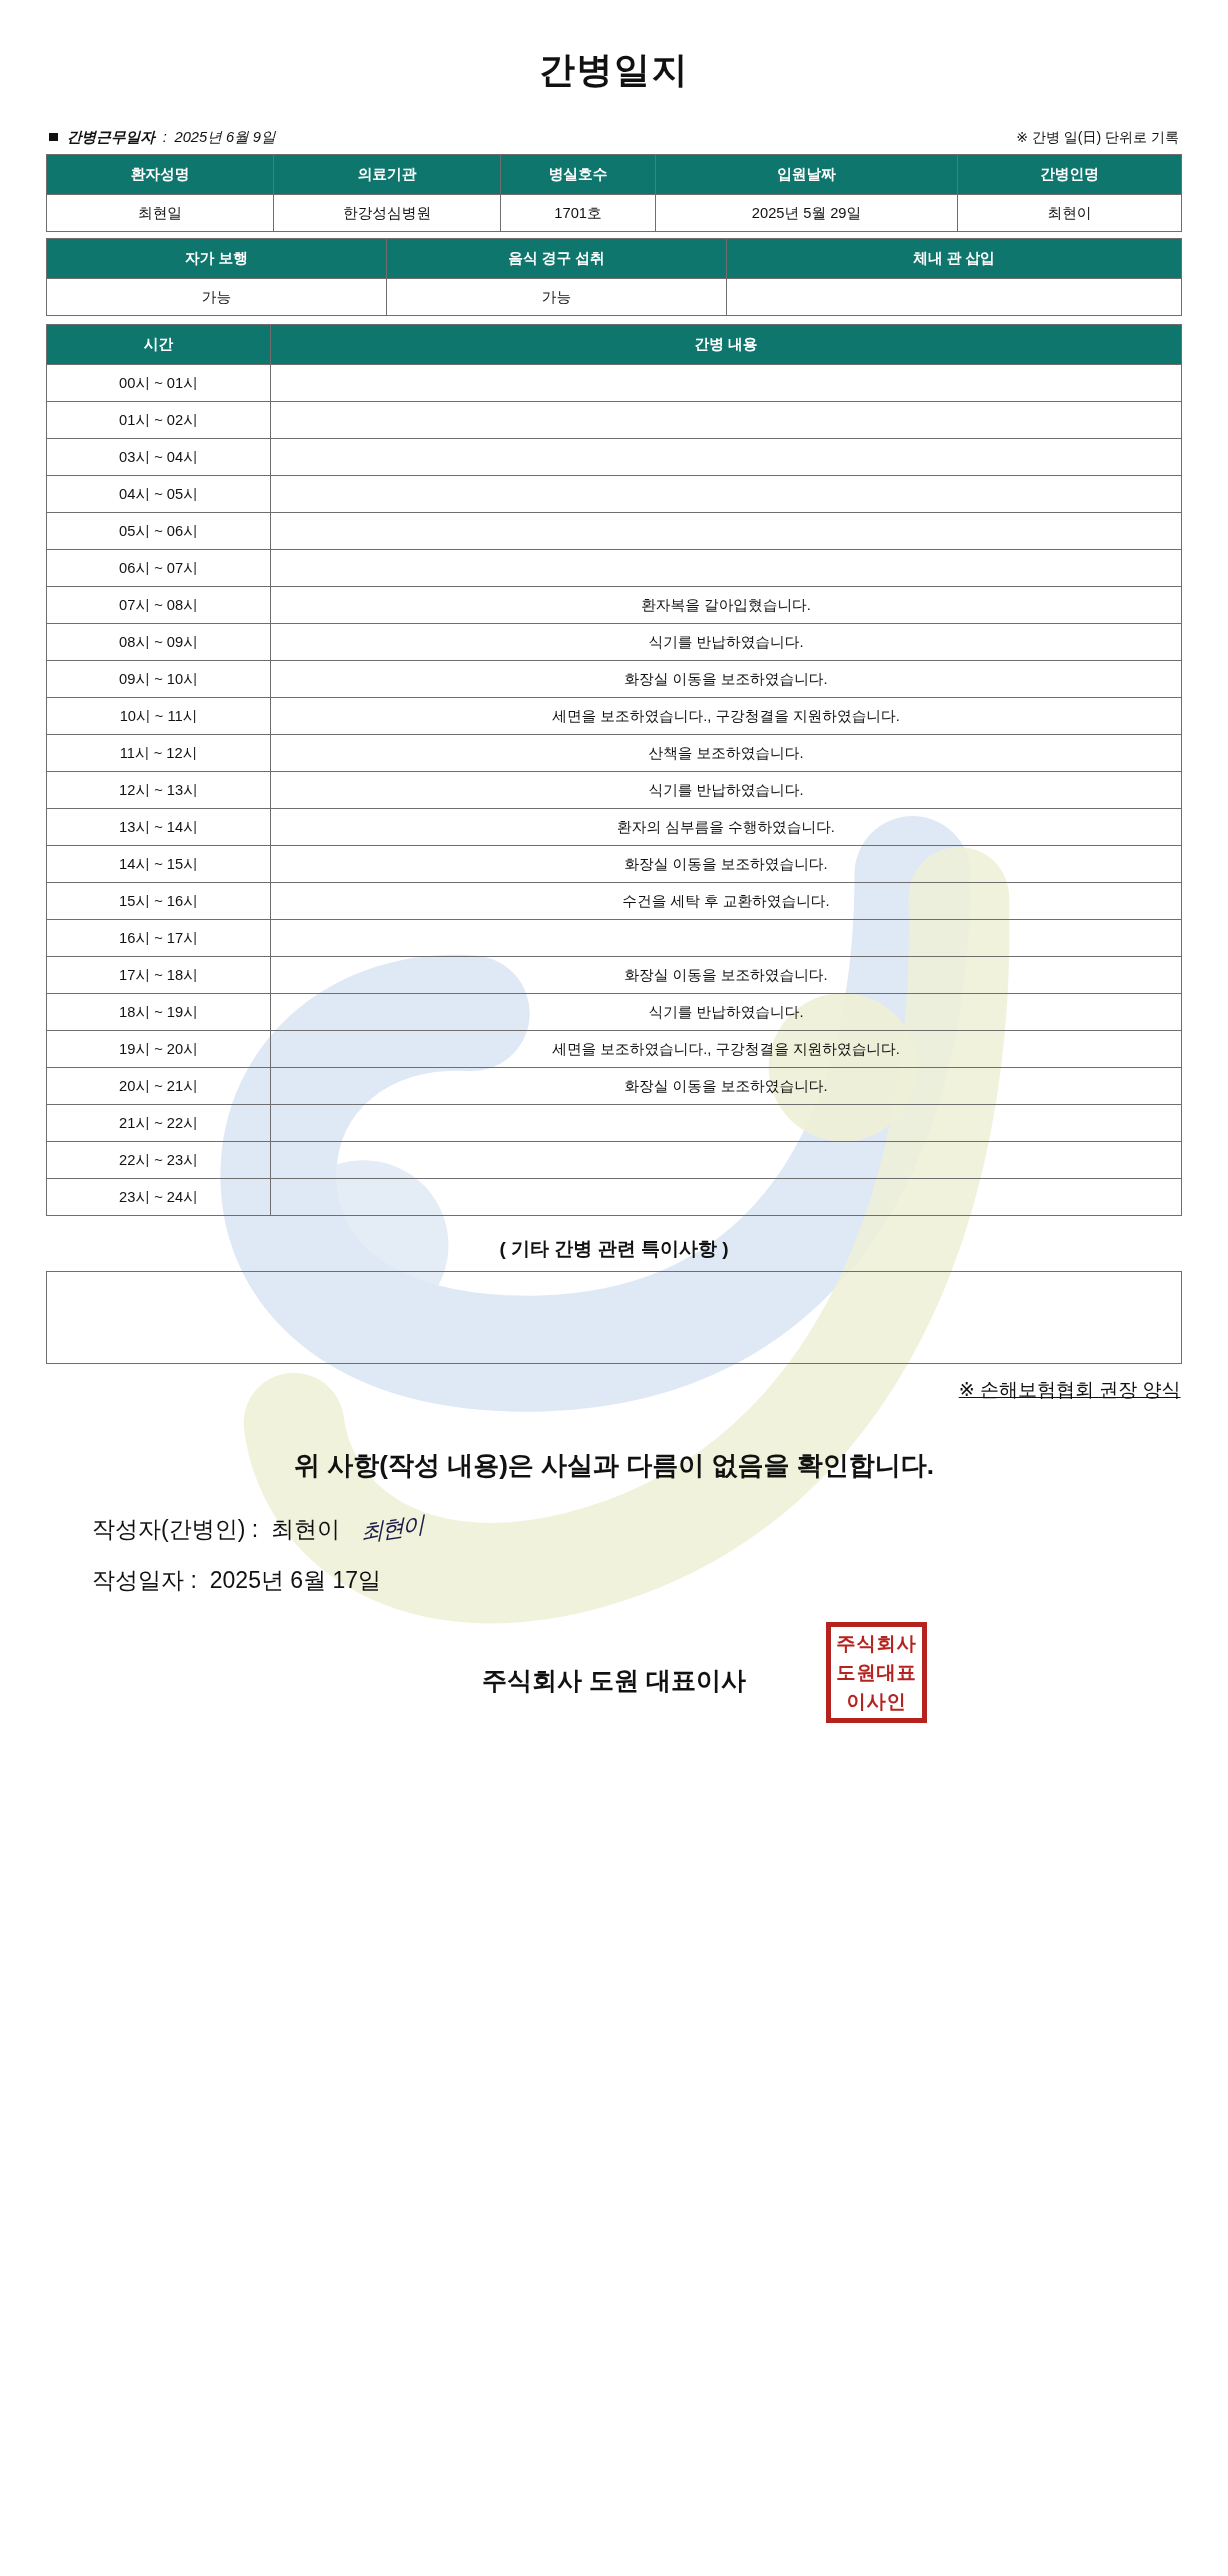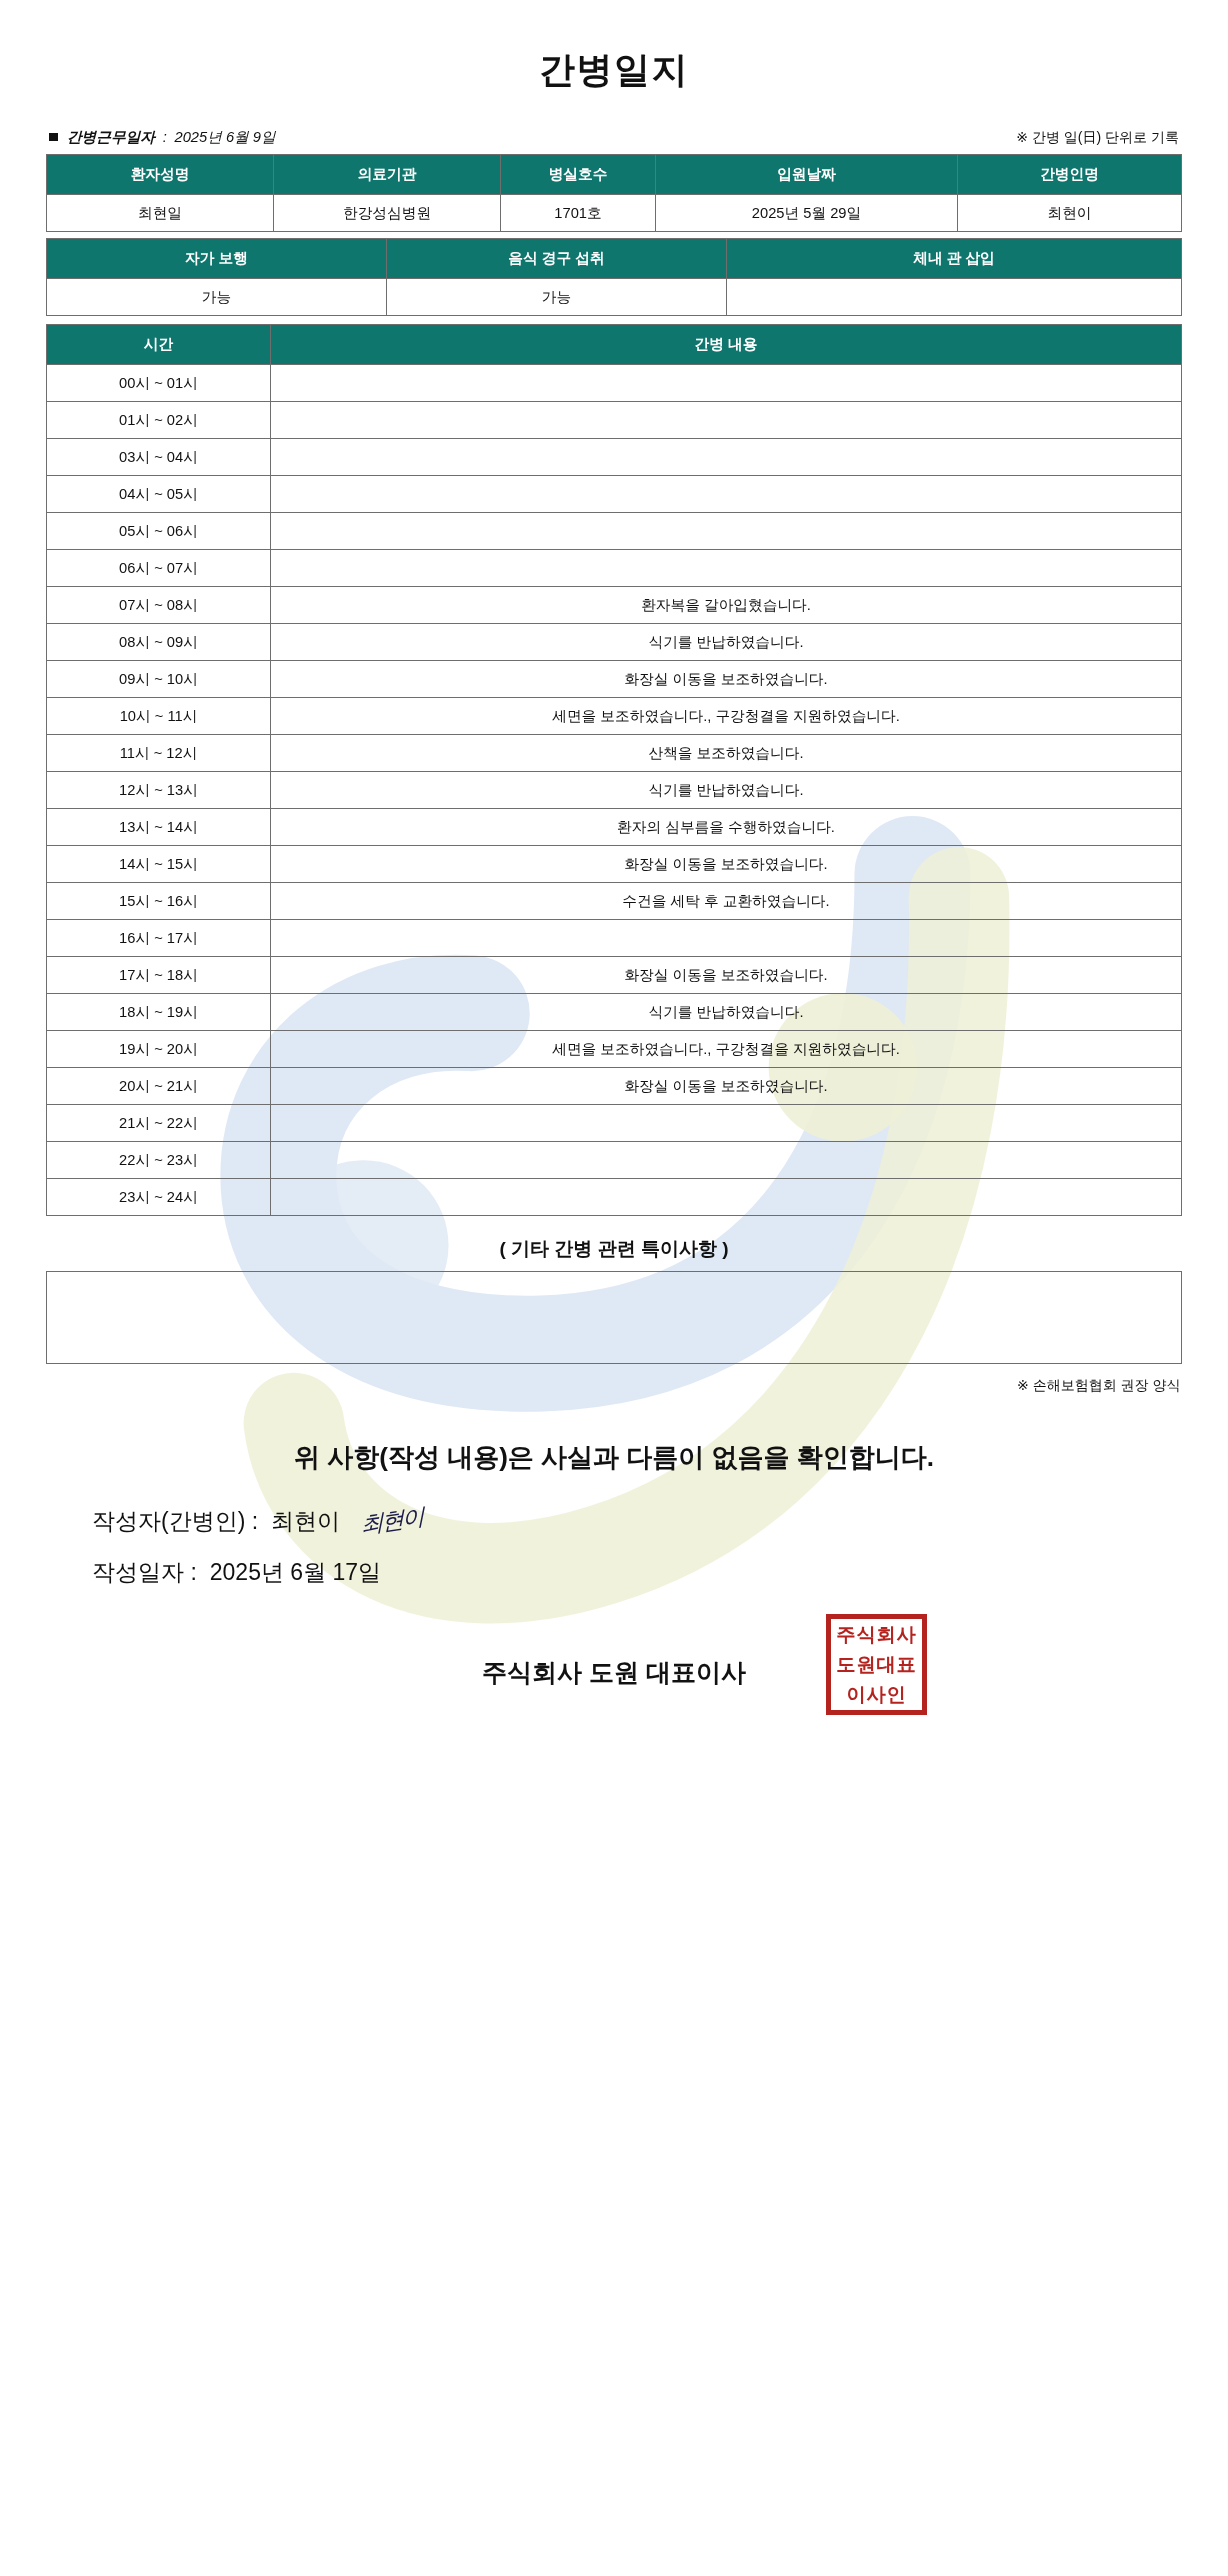--- a/index.html
+++ b/index.html
@@ -106,23 +106,24 @@
   }
   .notes-box {
     width: 1136px;
     height: 93px;
     border: 0.8px solid #6e6e6e;
     box-sizing: border-box;
     background: rgba(255,255,255,0);
   }
   .form-source {
     text-align: right;
-    font-size: 14px;
+    font-size: 19px;
     padding-top: 12.4px;
     padding-right: 1.5px;
+    text-decoration: underline;
   }
 
   .confirm-line {
     text-align: center;
     font-size: 26px;
     font-weight: bold;
     padding-top: 45px;
     padding-bottom: 31px;
   }
 
@@ -163,20 +164,21 @@
     box-sizing: border-box;
     color: #b5231f;
     font-weight: bold;
     font-size: 19.3px;
     line-height: 29px;
     letter-spacing: 0.8px;
     display: flex;
     align-items: center;
     justify-content: center;
     flex-wrap: wrap;
+    flex-direction: column;
   }
   .stamp span { display: block; width: 100%; }
 </style>
 </head>
 <body>
 
 <div class="page">
 
   <svg class="watermark" viewBox="0 0 1588 1250" xmlns="http://www.w3.org/2000/svg">
     <path d="M1180 80 C 1180 430, 1030 690, 700 700 C 470 706, 360 600, 360 470 C 360 340, 470 250, 610 260" fill="none" stroke="#dfe9f5" stroke-width="150" stroke-linecap="round"></path>

